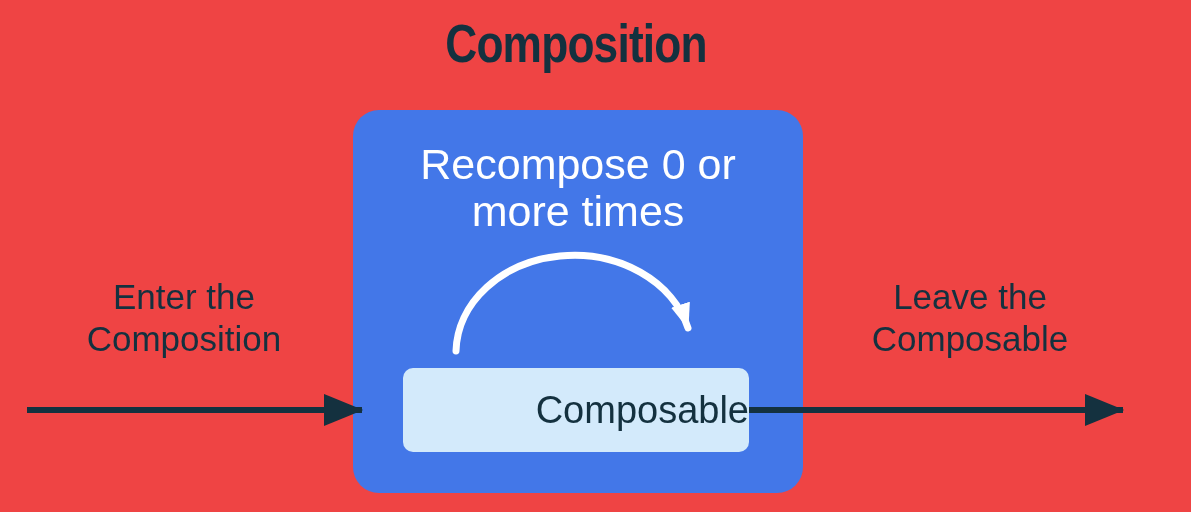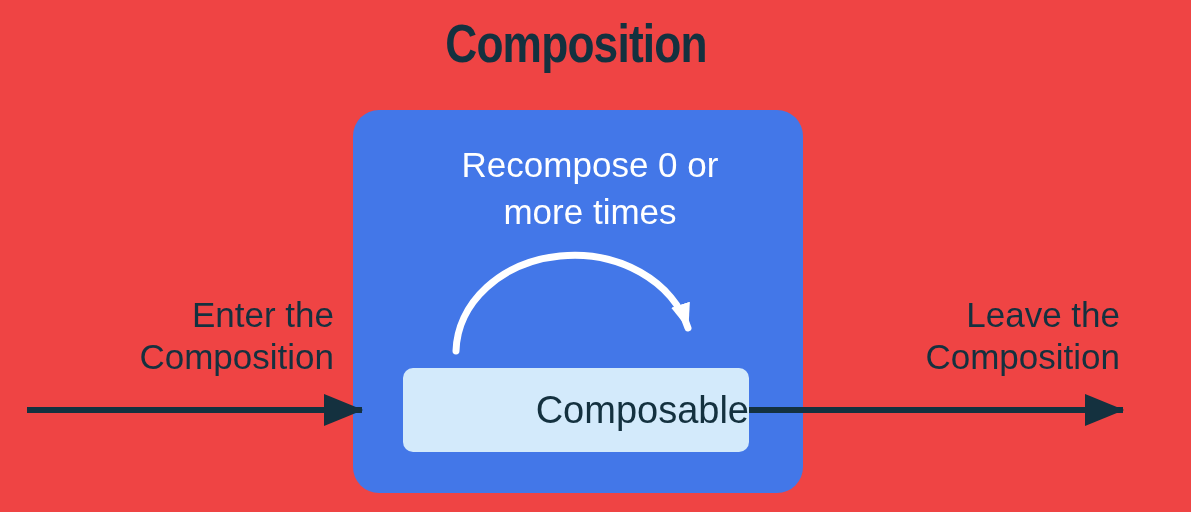--- a/index.html
+++ b/index.html
@@ -33,47 +33,46 @@
     height: 383px;
     background: #4377E8;
     border-radius: 26px;
   }
   .recompose-label {
     position: absolute;
     left: 0;
     top: 31px;
     width: 100%;
     text-align: center;
-    font-size: 35px;
+    font-size: 43px;
     line-height: 47px;
     color: #ffffff;
     white-space: pre-line;
-    padding-left: 12px;
   }
   .composable-box {
     position: absolute;
     left: 50px;
     top: 258px;
     width: 346px;
     height: 84px;
     background: #D3EAFB;
     border-radius: 10px;
     display: flex;
     align-items: center;
     justify-content: flex-end;
   }
   .composable-label {
     font-size: 38px;
     color: #14313F;
   }
   .side-label {
     position: absolute;
-    top: 294px;
+    top: 276px;
     width: 300px;
-    text-align: right;
+    text-align: center;
     font-size: 35px;
     line-height: 42px;
     color: #14313F;
     white-space: pre-line;
   }
   .enter-label { left: 34px; }
   .leave-label { left: 820px; }
   .arrow-layer {
     position: absolute;
     left: 0;
@@ -95,21 +94,21 @@
 more times</div>
     <div class="composable-box">
       <span class="composable-label">Composable</span>
     </div>
   </div>
 
   <div class="side-label enter-label">Enter the
 Composition</div>
 
   <div class="side-label leave-label">Leave the
-Composition</div>
+Composable</div>
 
   <svg class="arrow-layer" viewBox="0 0 1191 512" xmlns="http://www.w3.org/2000/svg">
     <defs>
       <marker id="navy-head" markerUnits="strokeWidth" markerWidth="8" markerHeight="6" refX="6.4" refY="2.7" orient="auto">
         <path d="M0,0 L6.6,2.7 L0,5.4 Z" fill="#14313F"></path>
       </marker>
       <marker id="white-head" markerUnits="strokeWidth" markerWidth="4.5" markerHeight="3.4" refX="3.5" refY="1.4" orient="auto">
         <path d="M0,0 L3.7,1.4 L0,2.8 Z" fill="#ffffff"></path>
       </marker>
     </defs>

